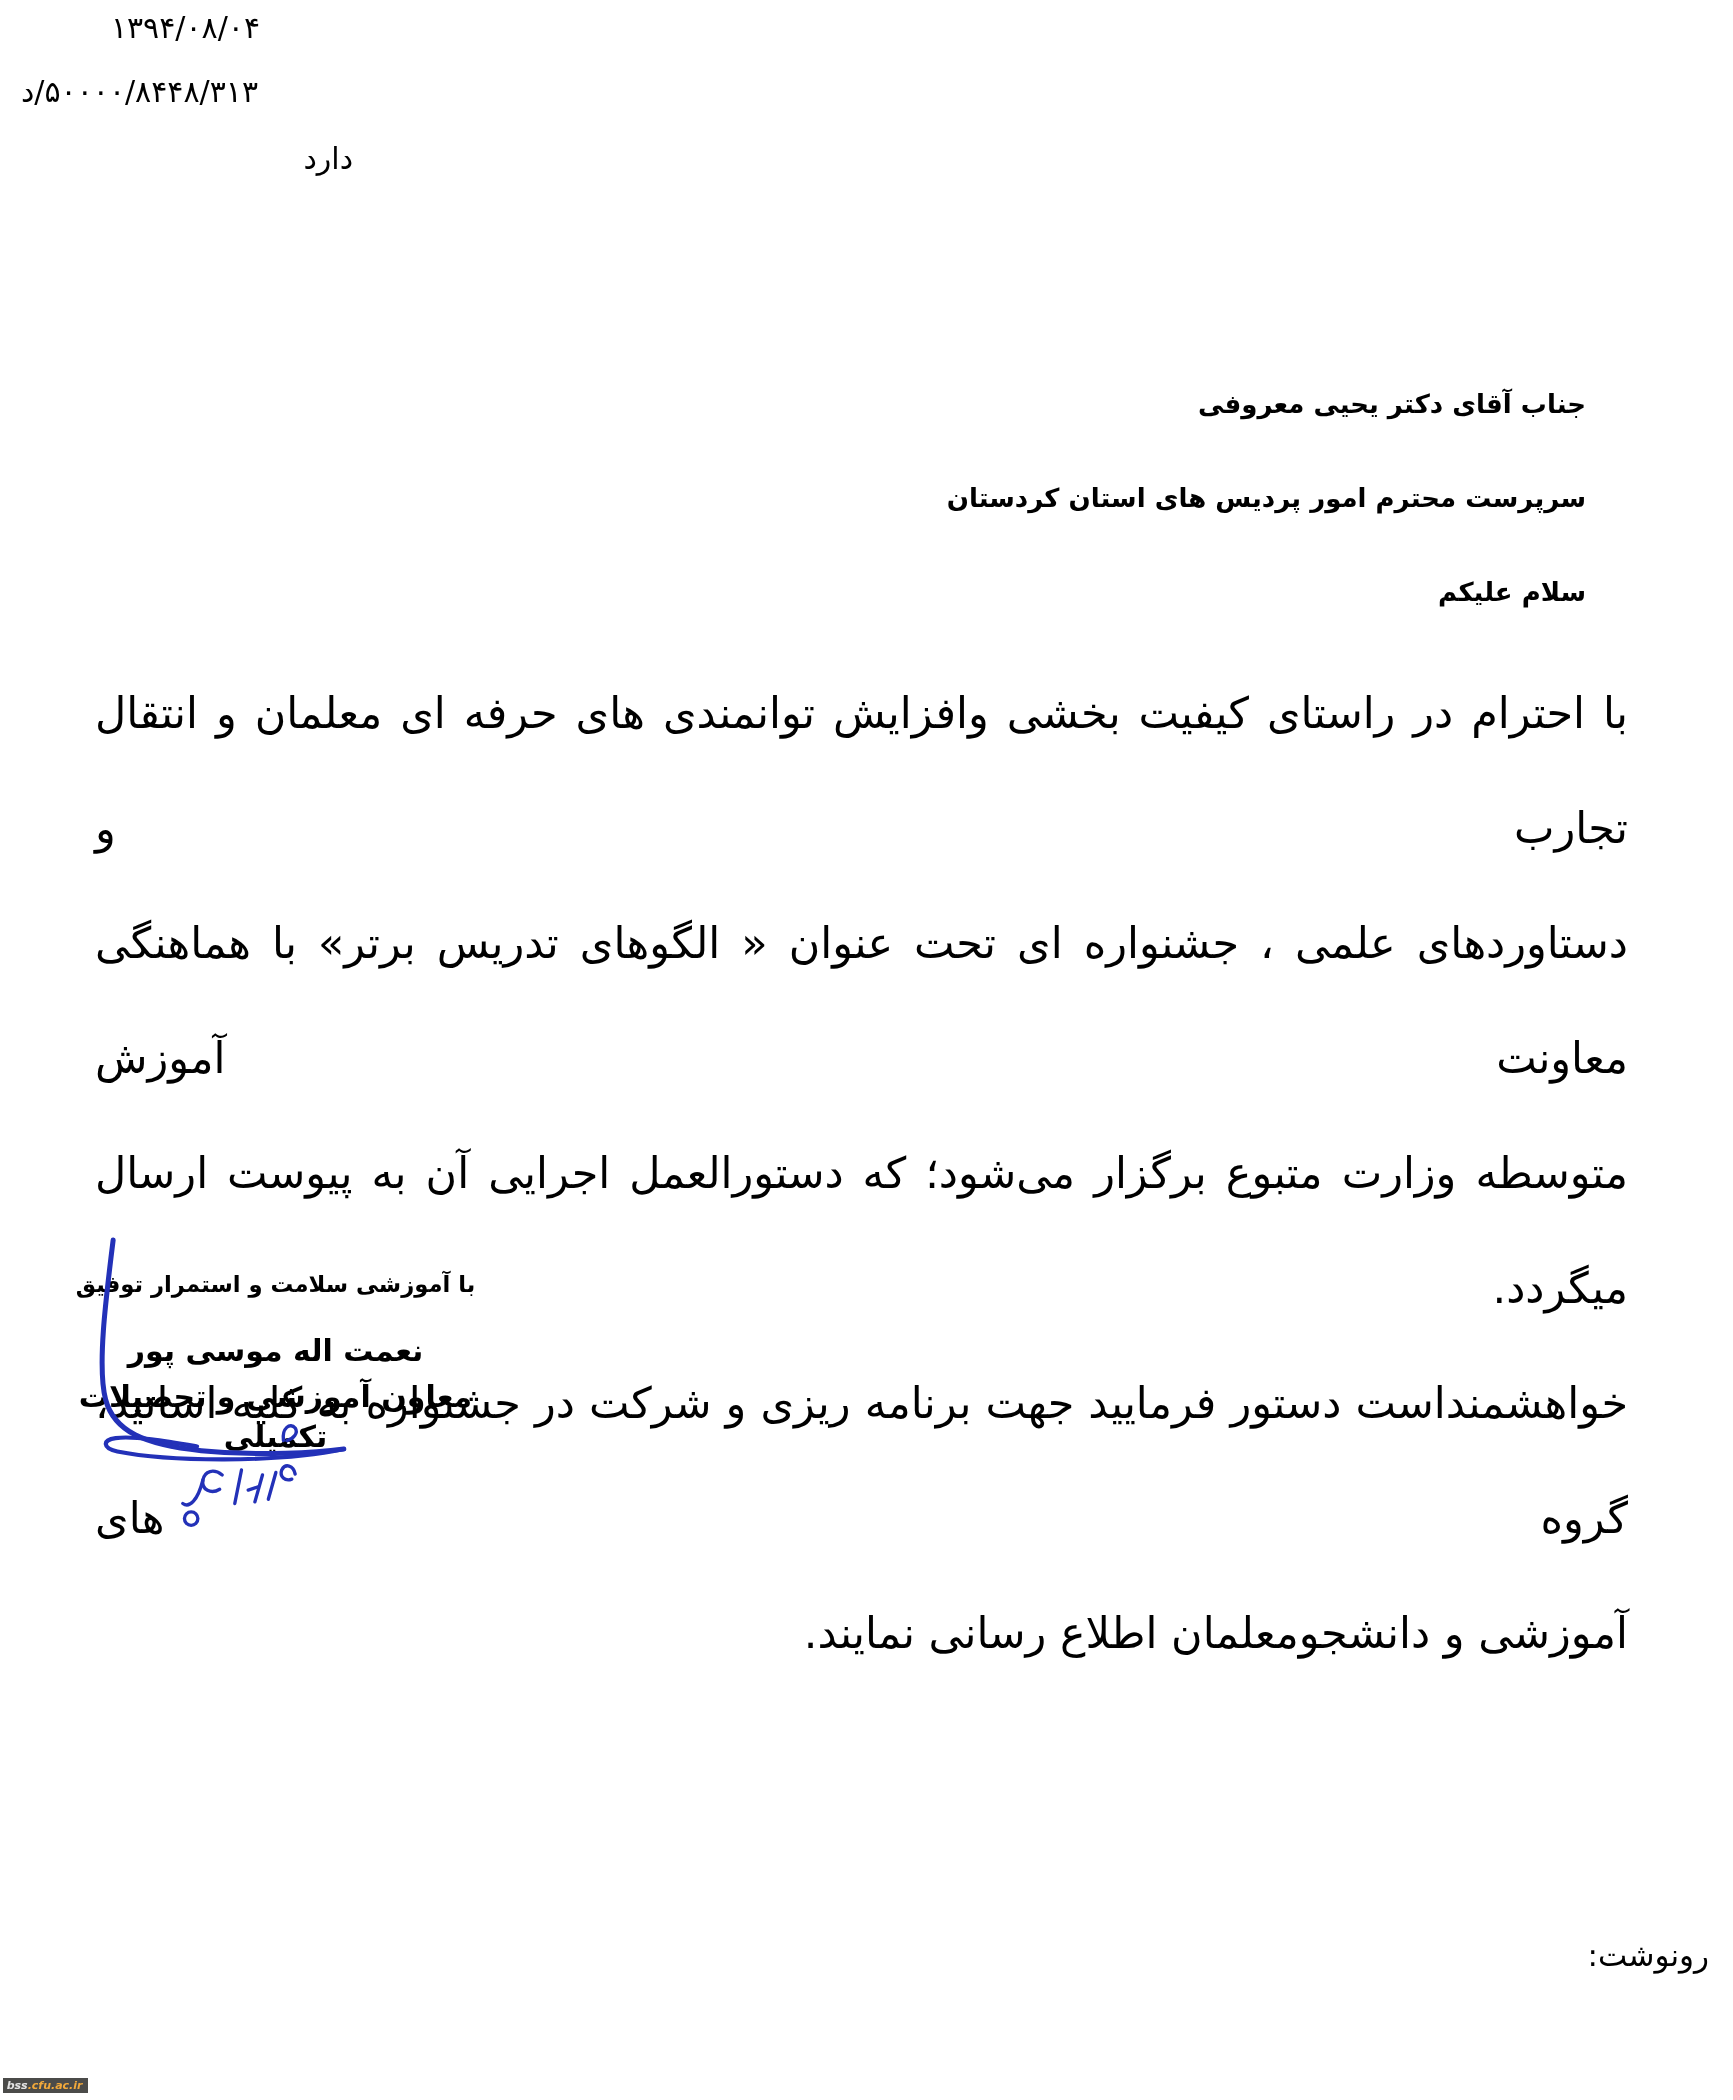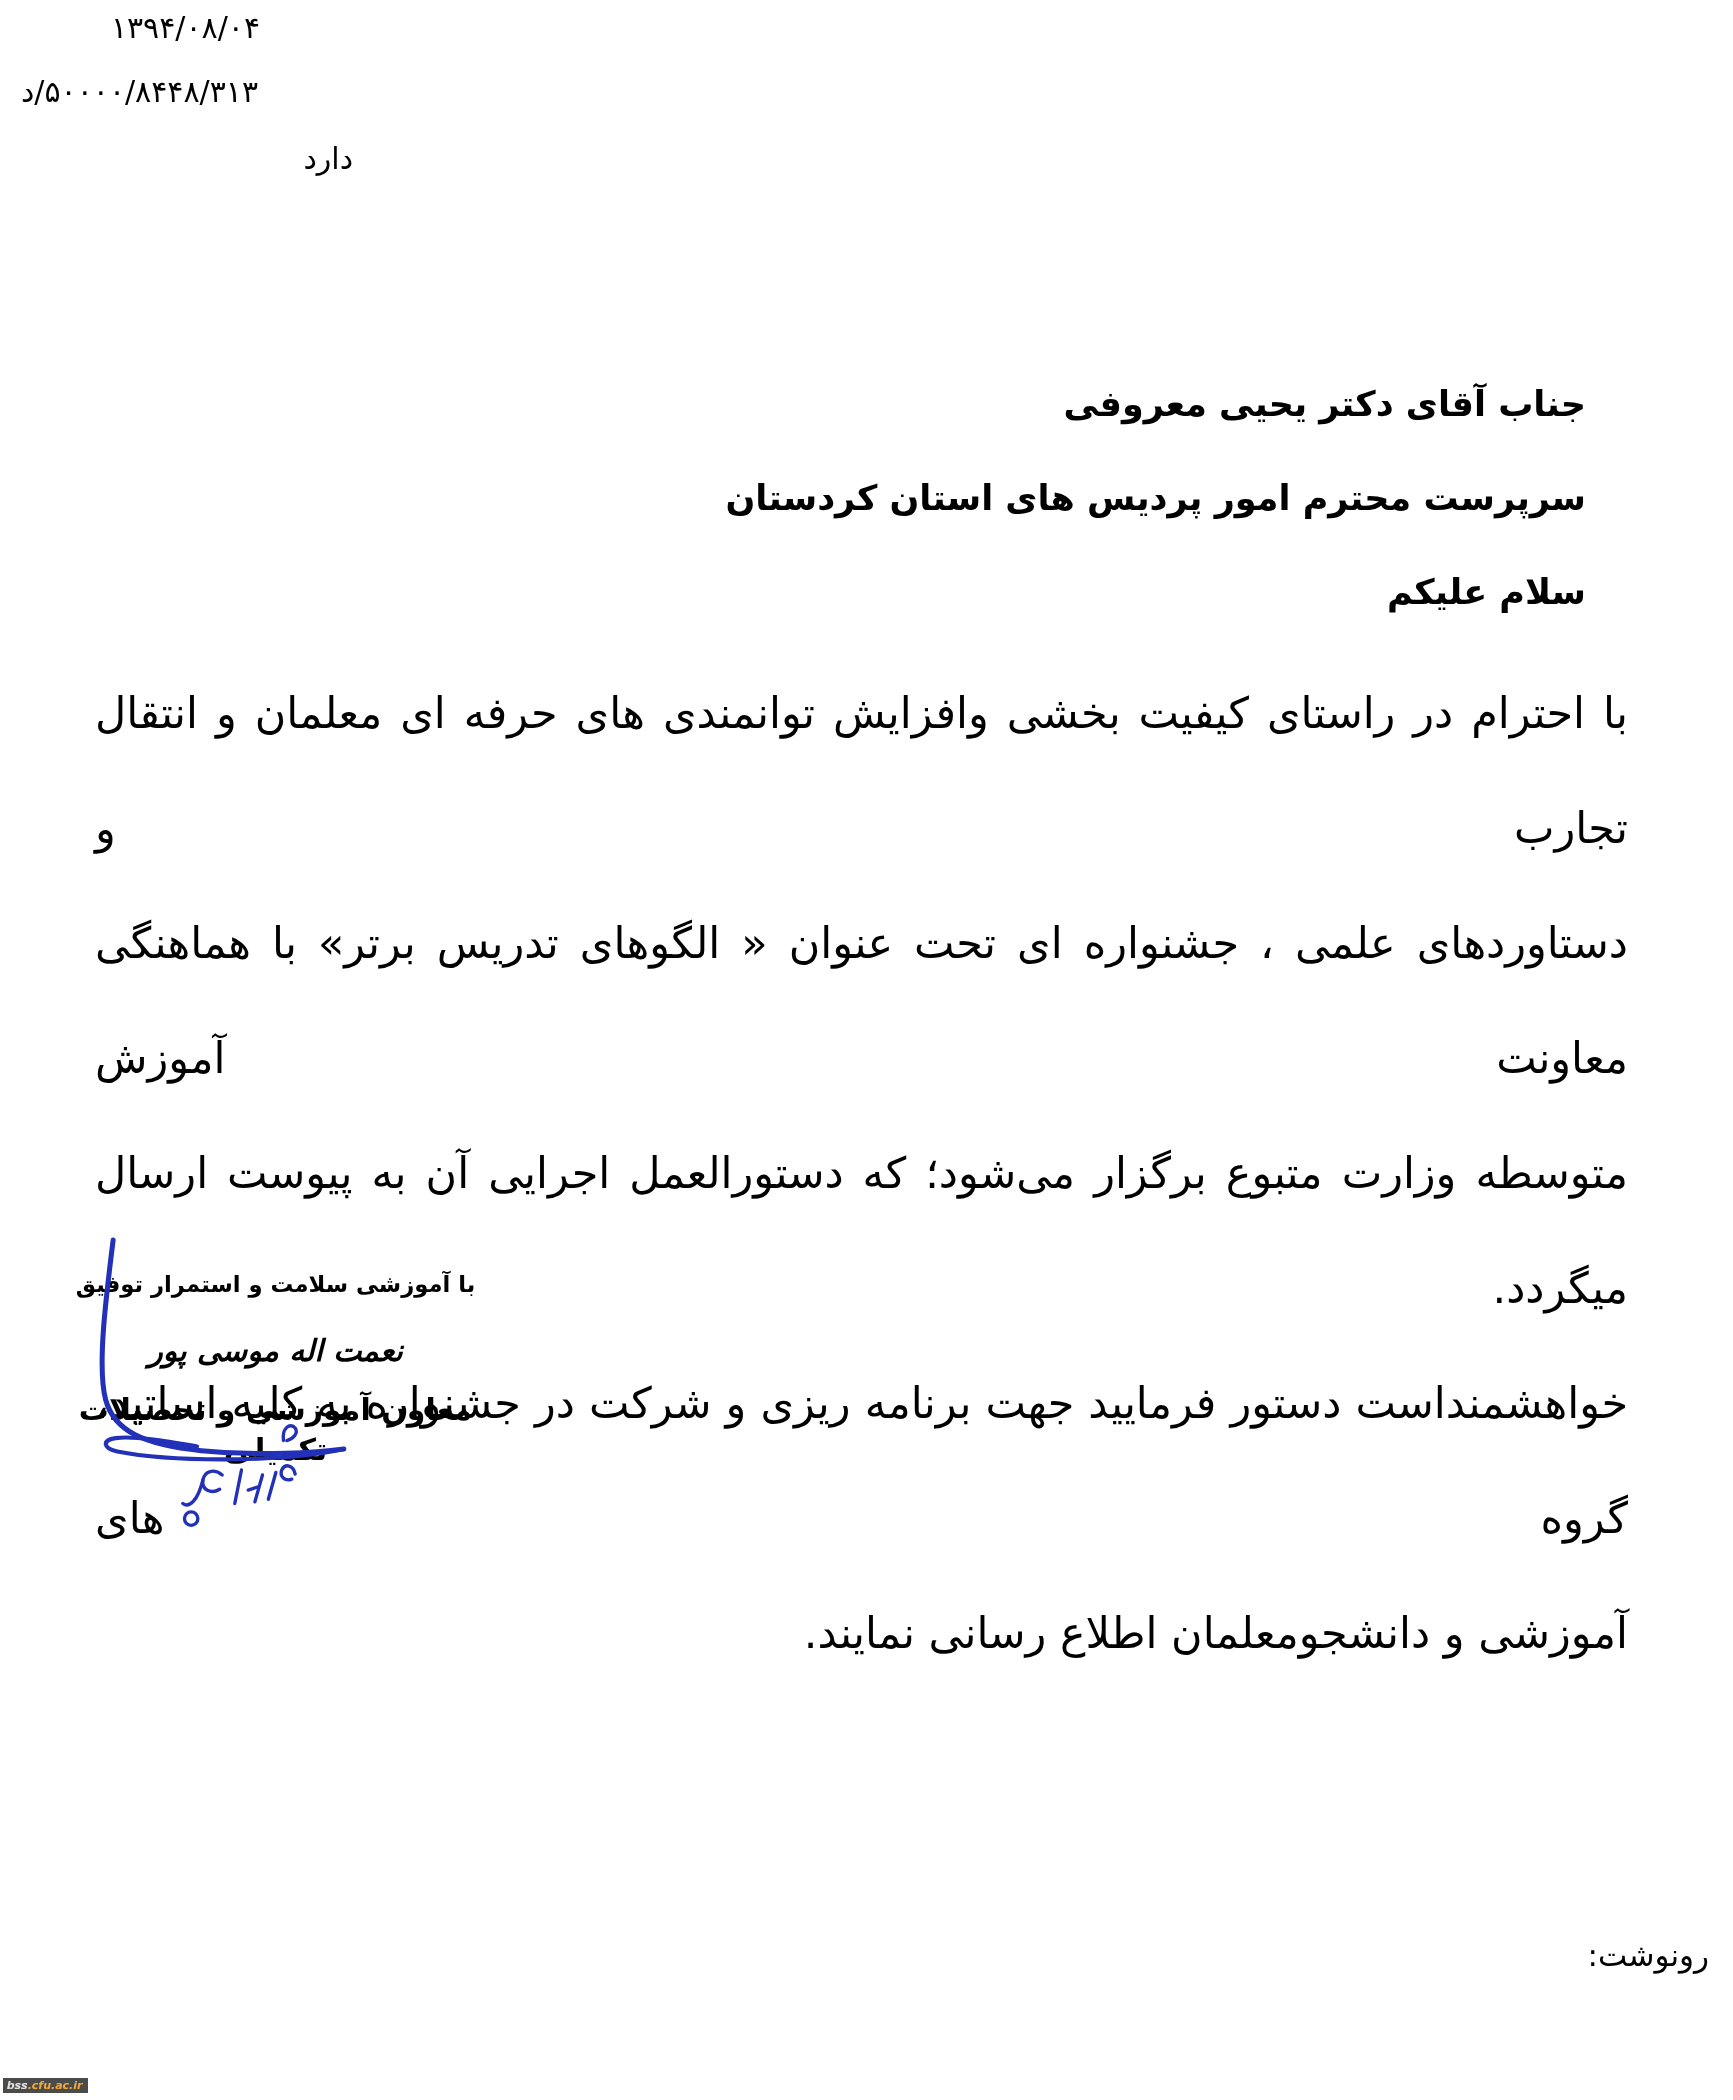--- a/index.html
+++ b/index.html
@@ -12,33 +12,33 @@
     overflow:hidden;
     padding-left:12px;
   }
   
   .hdr{position:absolute;direction:rtl;font-size:30px;white-space:nowrap;}
   .hdr-date{top:10px;right:1486px;}
   .hdr-num{top:74px;right:1488px;}
   .hdr-att{top:141px;right:1393px;}
   
   .recipient{position:absolute;top:379px;right:160px;direction:rtl;text-align:right;
-             font-size:35px;font-weight:bold;line-height:50px;white-space:nowrap;}
+             font-size:26px;font-weight:bold;line-height:50px;white-space:nowrap;}
   .recipient .r1{margin-bottom:44px;}
   .recipient .r2{margin-bottom:44px;}
   
   .body-text{position:absolute;top:656px;left:95px;width:1533px;direction:rtl;
              font-size:43px;}
   .body-line{line-height:115px;text-align:justify;text-align-last:justify;text-justify:inter-word;}
   .body-line.last{text-align:center;text-align-last:right;}
   
   .sig{position:absolute;top:1269px;left:74px;width:403px;text-align:center;
        direction:rtl;font-weight:bold;}
   .sig .wish{font-size:22.7px;line-height:30px;margin-bottom:32px;}
-  .sig .name{font-size:30px;line-height:40px;margin-bottom:19px;font-style:italic;}
+  .sig .name{font-size:30px;line-height:40px;margin-bottom:6px;}
   .sig .title{font-size:30px;line-height:40px;}
   .sig-svg{position:absolute;left:67px;top:1208px;width:302px;height:336px;}
   
   .copy{position:absolute;top:1937px;right:37px;direction:rtl;font-size:31px;}
   .badge{position:absolute;left:2.5px;top:2078px;padding:0.8px 5.9px 1.7px 4.2px;
          font-size:11px;font-weight:bold;font-style:italic;letter-spacing:0;
          font-family:"DejaVu Sans",sans-serif;white-space:nowrap;}
 </style>
 </head>
 <body>

